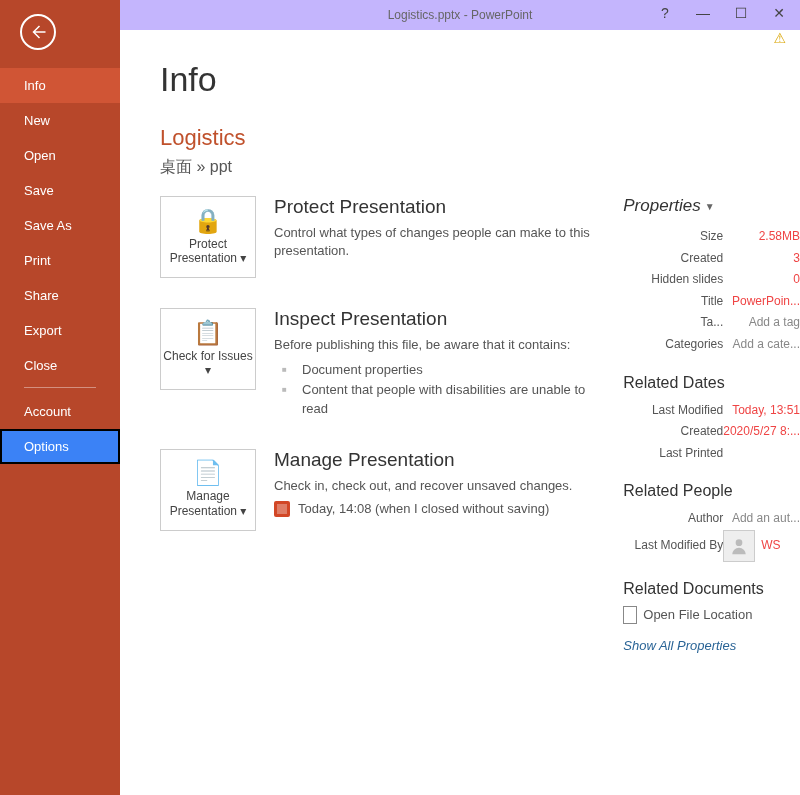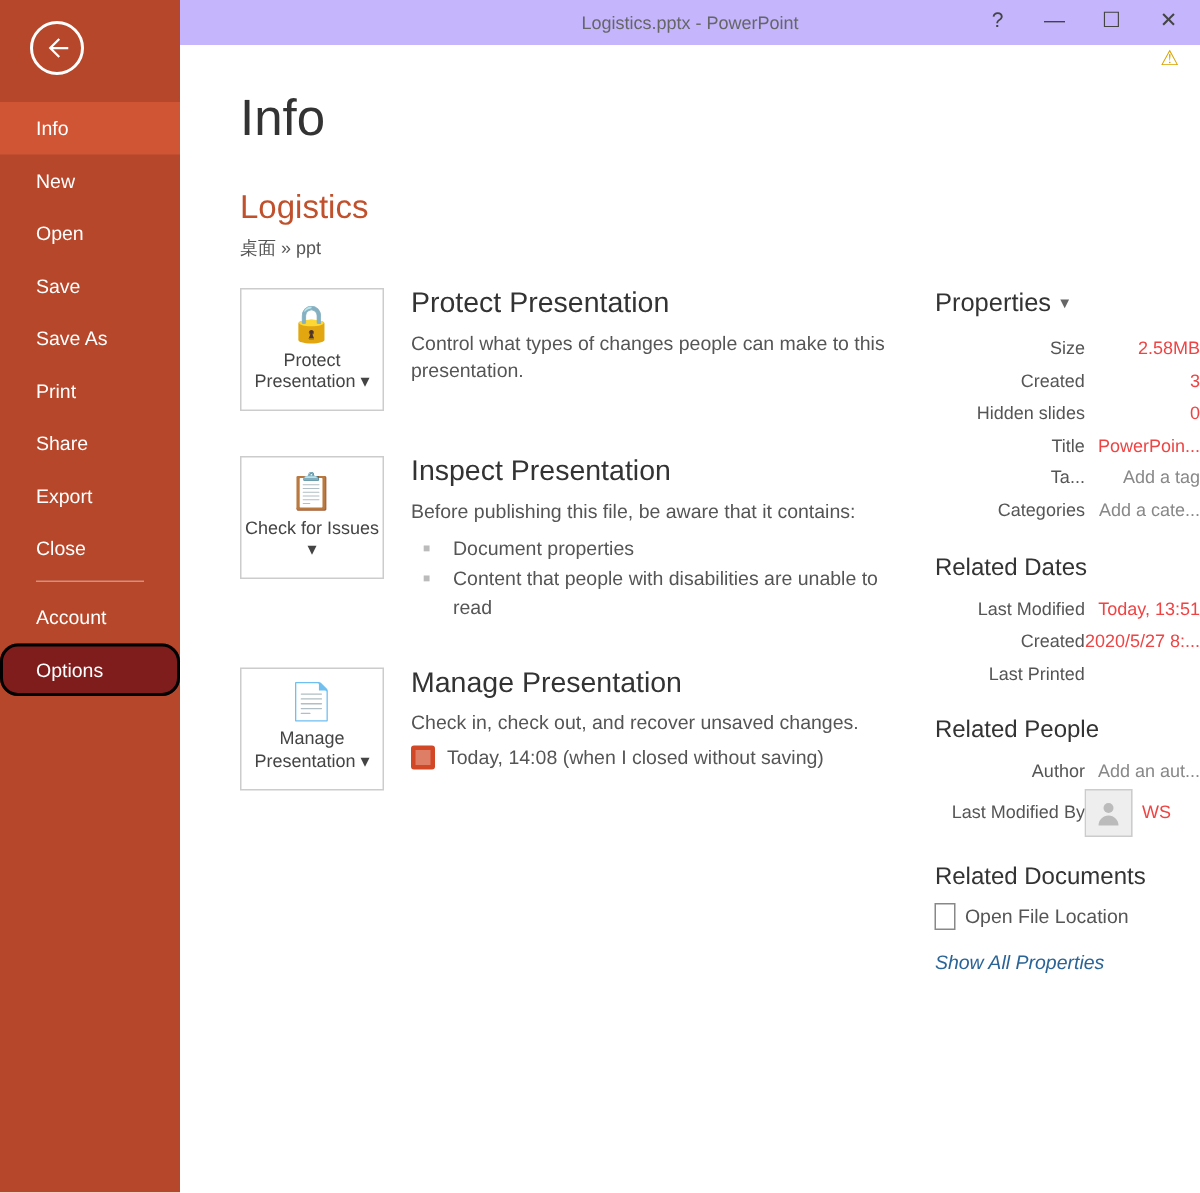--- a/index.html
+++ b/index.html
@@ -11,46 +11,46 @@
 .win-controls span { width: 14px; height: 14px; display: inline-flex; align-items: center; justify-content: center; color: #444; font-size: 14px; cursor: pointer; }
 .warning-icon { position: absolute; right: 14px; top: 30px; color: #d9a400; font-size: 14px; }
 
 .sidebar { position: absolute; left: 0; top: 0; bottom: 0; width: 120px; background: #b7472a; color: #fff; }
 .back-btn { width: 36px; height: 36px; border: 2px solid #fff; border-radius: 50%; display: flex; align-items: center; justify-content: center; margin: 14px 0 18px 20px; cursor: pointer; }
 .back-btn svg { width: 18px; height: 18px; }
 .nav { display: flex; flex-direction: column; }
 .nav-item { padding: 10px 24px; font-size: 13px; cursor: pointer; color: #fff; }
 .nav-item.active { background: #d05535; }
 .nav-sep { border-top: 1px solid rgba(255,255,255,0.4); margin: 4px 24px 6px; }
-.nav-item.highlighted { background: #7f1d1d; outline: 2px solid #000; outline-offset: -2px; border-radius: 12px; }
+.nav-item.highlighted { background: #3b82f6; outline: 2px solid #000; outline-offset: -2px; }
 
 .main { position: absolute; left: 120px; right: 0; top: 0; bottom: 0; padding: 60px 0 0 40px; overflow: hidden; }
 .page-title { font-size: 34px; color: #333; font-weight: 300; margin-bottom: 26px; }
 .doc-name { font-size: 22px; color: #c0512c; margin-bottom: 6px; }
-.doc-path { font-size: 12px; color: #555; margin-bottom: 18px; }
+.doc-path { font-size: 16px; color: #555; margin-bottom: 18px; }
 
 .content-row { display: flex; gap: 24px; }
 .actions-col { width: 460px; }
 .props-col { width: 180px; }
 
 .action-block { display: flex; gap: 18px; margin-bottom: 30px; }
 .action-tile { width: 96px; height: 82px; border: 1px solid #ccc; background: #fff; display: flex; flex-direction: column; align-items: center; justify-content: center; font-size: 12px; color: #444; text-align: center; cursor: pointer; gap: 4px; }
 .action-tile .tile-icon { font-size: 24px; line-height: 1; }
 .action-tile .tile-label { line-height: 1.2; }
 .action-body { flex: 1; }
 .action-body h3 { font-size: 19px; font-weight: 400; color: #333; margin-bottom: 6px; }
 .action-body .desc { font-size: 13px; color: #555; line-height: 1.4; }
 .action-body ul { list-style: none; margin-top: 6px; }
 .action-body ul li { font-size: 13px; color: #555; line-height: 1.5; padding-left: 28px; position: relative; }
 .action-body ul li::before { content: "■"; position: absolute; left: 8px; color: #bbb; font-size: 8px; top: 4px; }
 .autosave-line { display: flex; align-items: center; gap: 8px; font-size: 13px; color: #555; margin-top: 6px; }
 .pptx-icon { width: 16px; height: 16px; background: #d24726; border-radius: 2px; display: inline-block; position: relative; }
 .pptx-icon::after { content: ""; position: absolute; inset: 3px; background: #fff; opacity: 0.3; }
 
-.props-heading { font-size: 17px; color: #333; margin-bottom: 10px; display: flex; align-items: center; gap: 4px; }
+.props-heading { font-size: 17px; color: #333; margin-bottom: 10px; display: flex; align-items: center; gap: 4px; font-style: italic; }
 .props-heading .caret { font-size: 10px; color: #666; }
 .prop-row { display: flex; font-size: 12px; color: #555; line-height: 1.8; text-align: right; }
 .prop-row .k { width: 100px; }
 .prop-row .v { flex: 1; color: #ef4444; white-space: nowrap; overflow: hidden; }
 .prop-row .placeholder { color: #888; }
 .section-h { font-size: 16px; color: #333; margin: 18px 0 8px; }
 .person-row { display: flex; align-items: center; gap: 6px; font-size: 12px; color: #555; }
 .avatar { width: 32px; height: 32px; border: 1px solid #ccc; background: #eee; display: inline-flex; align-items: center; justify-content: center; }
 .avatar svg { width: 20px; height: 20px; fill: #bbb; }
 .file-loc { display: flex; align-items: center; gap: 6px; font-size: 13px; color: #555; margin-top: 6px; cursor: pointer; }

